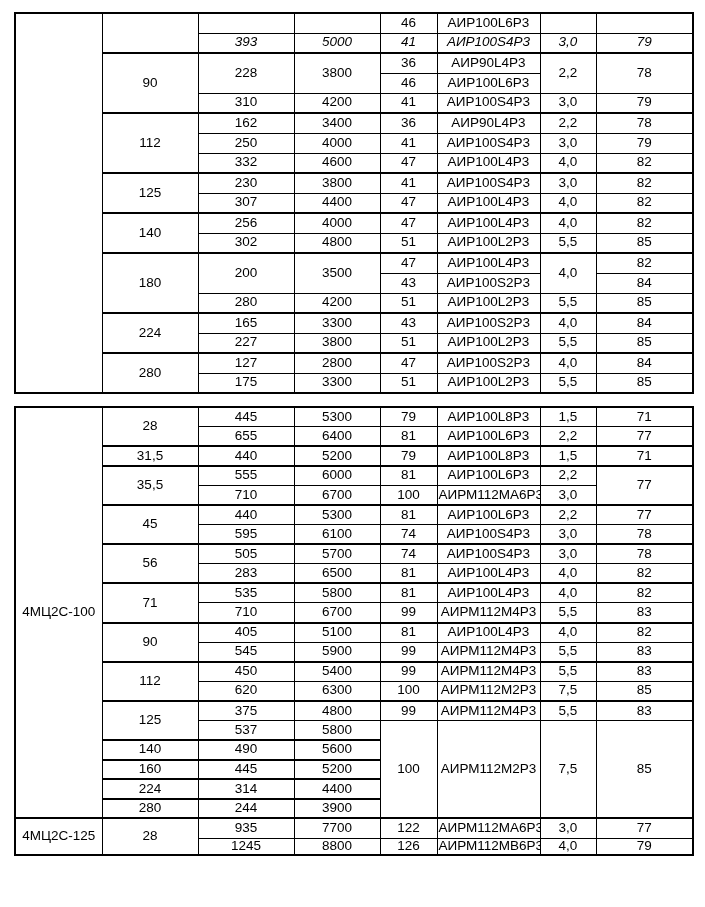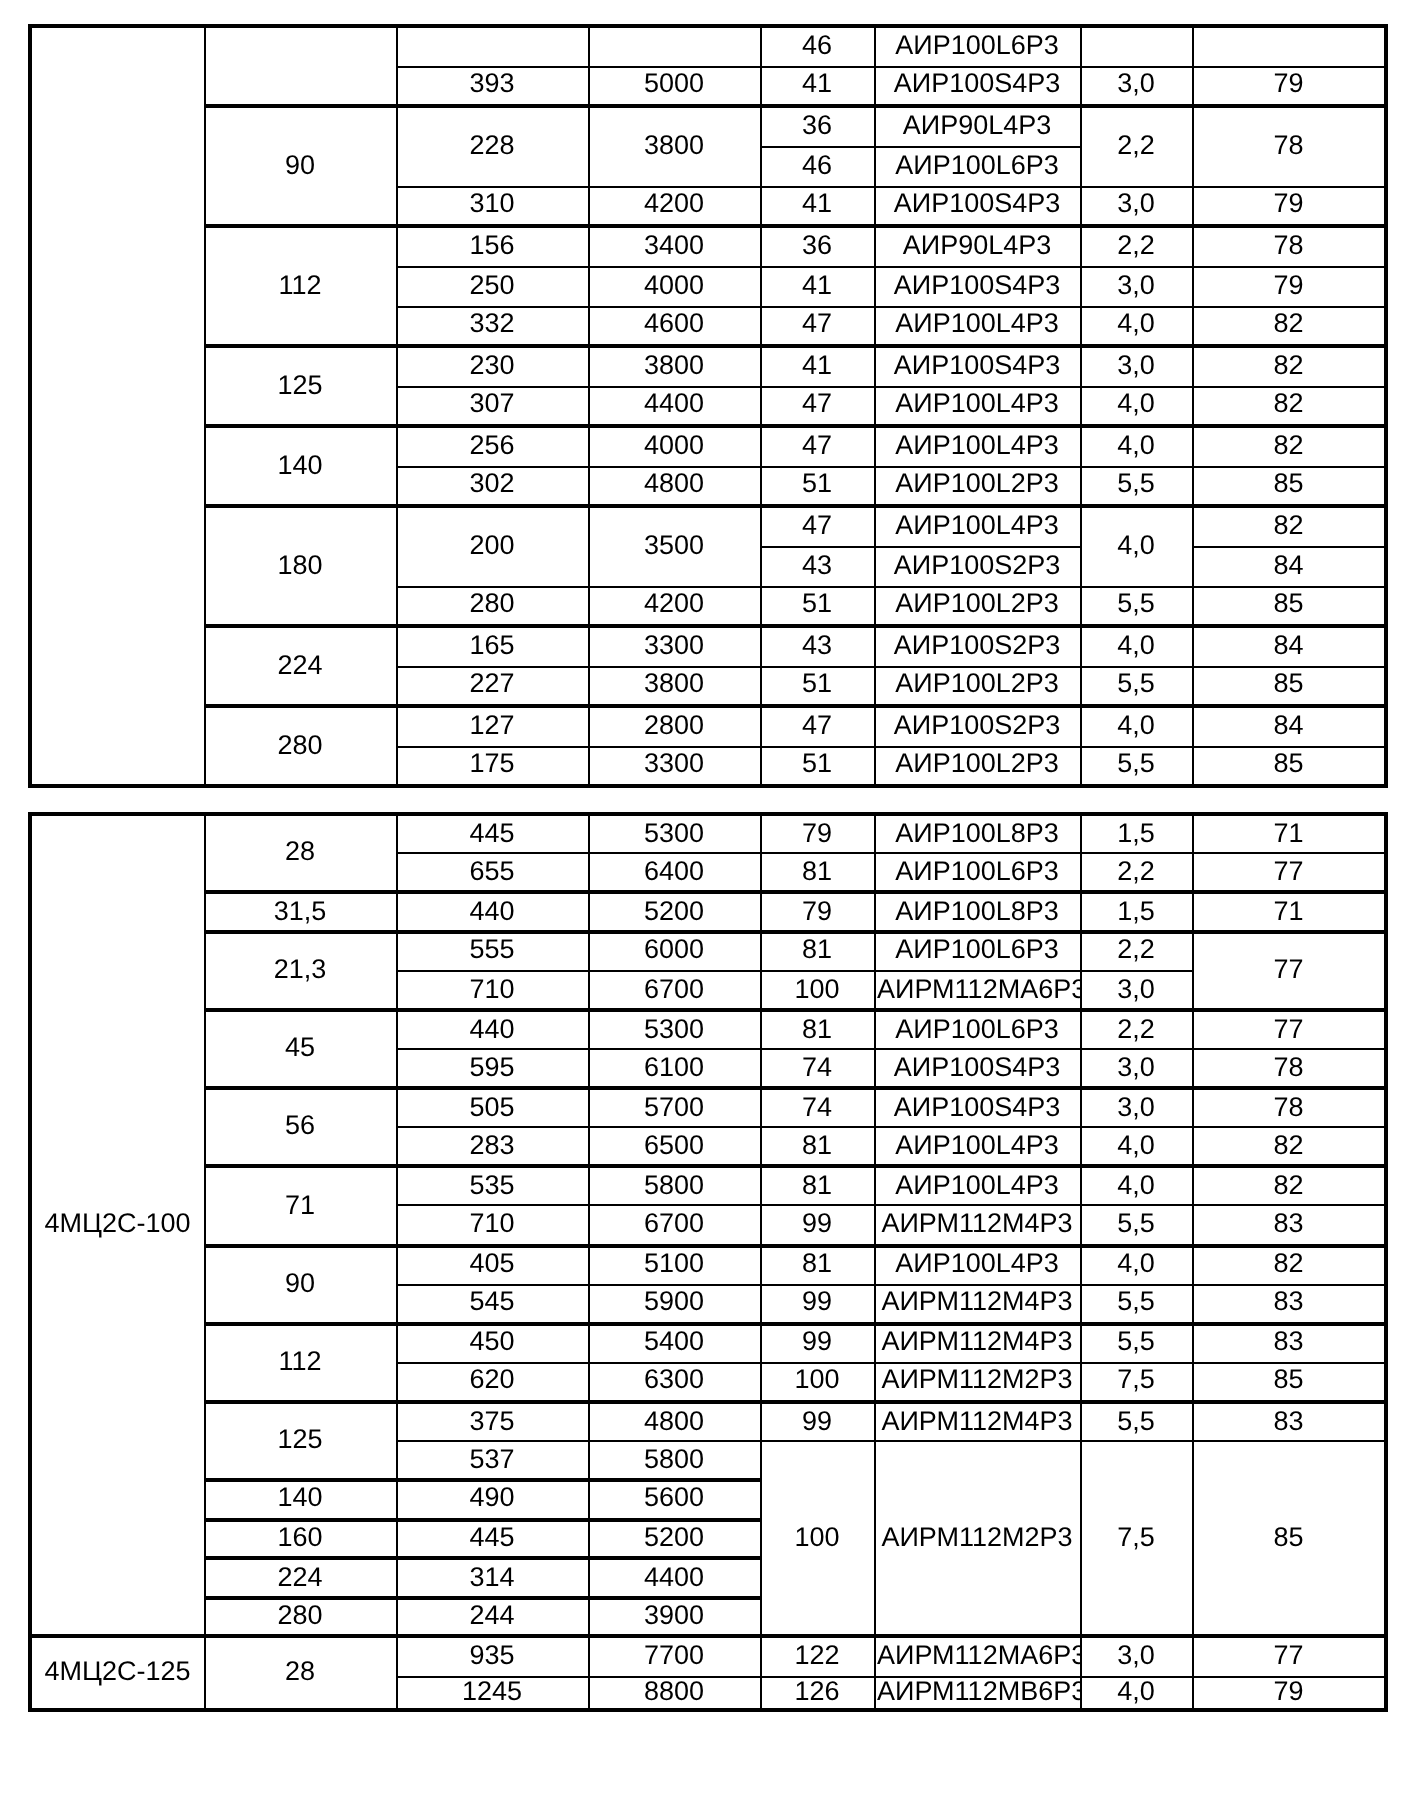--- a/index.html
+++ b/index.html
@@ -42,21 +42,21 @@
         <tr style="height: 20px;">
           <td rowspan="19"></td>
           <td rowspan="2"></td>
           <td></td>
           <td></td>
           <td>46</td>
           <td>АИР100L6Р3</td>
           <td></td>
           <td></td>
         </tr>
-        <tr style="height: 20px;">
+        <tr style="height: 20px; font-style: italic;">
           <td>393</td>
           <td>5000</td>
           <td>41</td>
           <td>АИР100S4Р3</td>
           <td>3,0</td>
           <td>79</td>
         </tr>
         <tr style="height: 20px;">
           <td rowspan="3" class="gt">90</td>
           <td rowspan="2" class="gt">228</td>
@@ -73,21 +73,21 @@
         <tr style="height: 20px;">
           <td>310</td>
           <td>4200</td>
           <td>41</td>
           <td>АИР100S4Р3</td>
           <td>3,0</td>
           <td>79</td>
         </tr>
         <tr style="height: 20px;">
           <td rowspan="3" class="gt">112</td>
-          <td class="gt">156</td>
+          <td class="gt">162</td>
           <td class="gt">3400</td>
           <td class="gt">36</td>
           <td class="gt">АИР90L4Р3</td>
           <td class="gt">2,2</td>
           <td class="gt">78</td>
         </tr>
         <tr style="height: 20px; padding-left: 21px;">
           <td>250</td>
           <td>4000</td>
           <td>41</td>
@@ -228,21 +228,21 @@
         <tr style="height: 19.6px;">
           <td class="gt">31,5</td>
           <td class="gt">440</td>
           <td class="gt">5200</td>
           <td class="gt">79</td>
           <td class="gt">АИР100L8Р3</td>
           <td class="gt">1,5</td>
           <td class="gt">71</td>
         </tr>
         <tr style="height: 19.6px;">
-          <td rowspan="2" class="gt">21,3</td>
+          <td rowspan="2" class="gt">35,5</td>
           <td class="gt">555</td>
           <td class="gt">6000</td>
           <td class="gt">81</td>
           <td class="gt">АИР100L6Р3</td>
           <td class="gt">2,2</td>
           <td rowspan="2" class="gt">77</td>
         </tr>
         <tr style="height: 19.6px;">
           <td>710</td>
           <td>6700</td>

